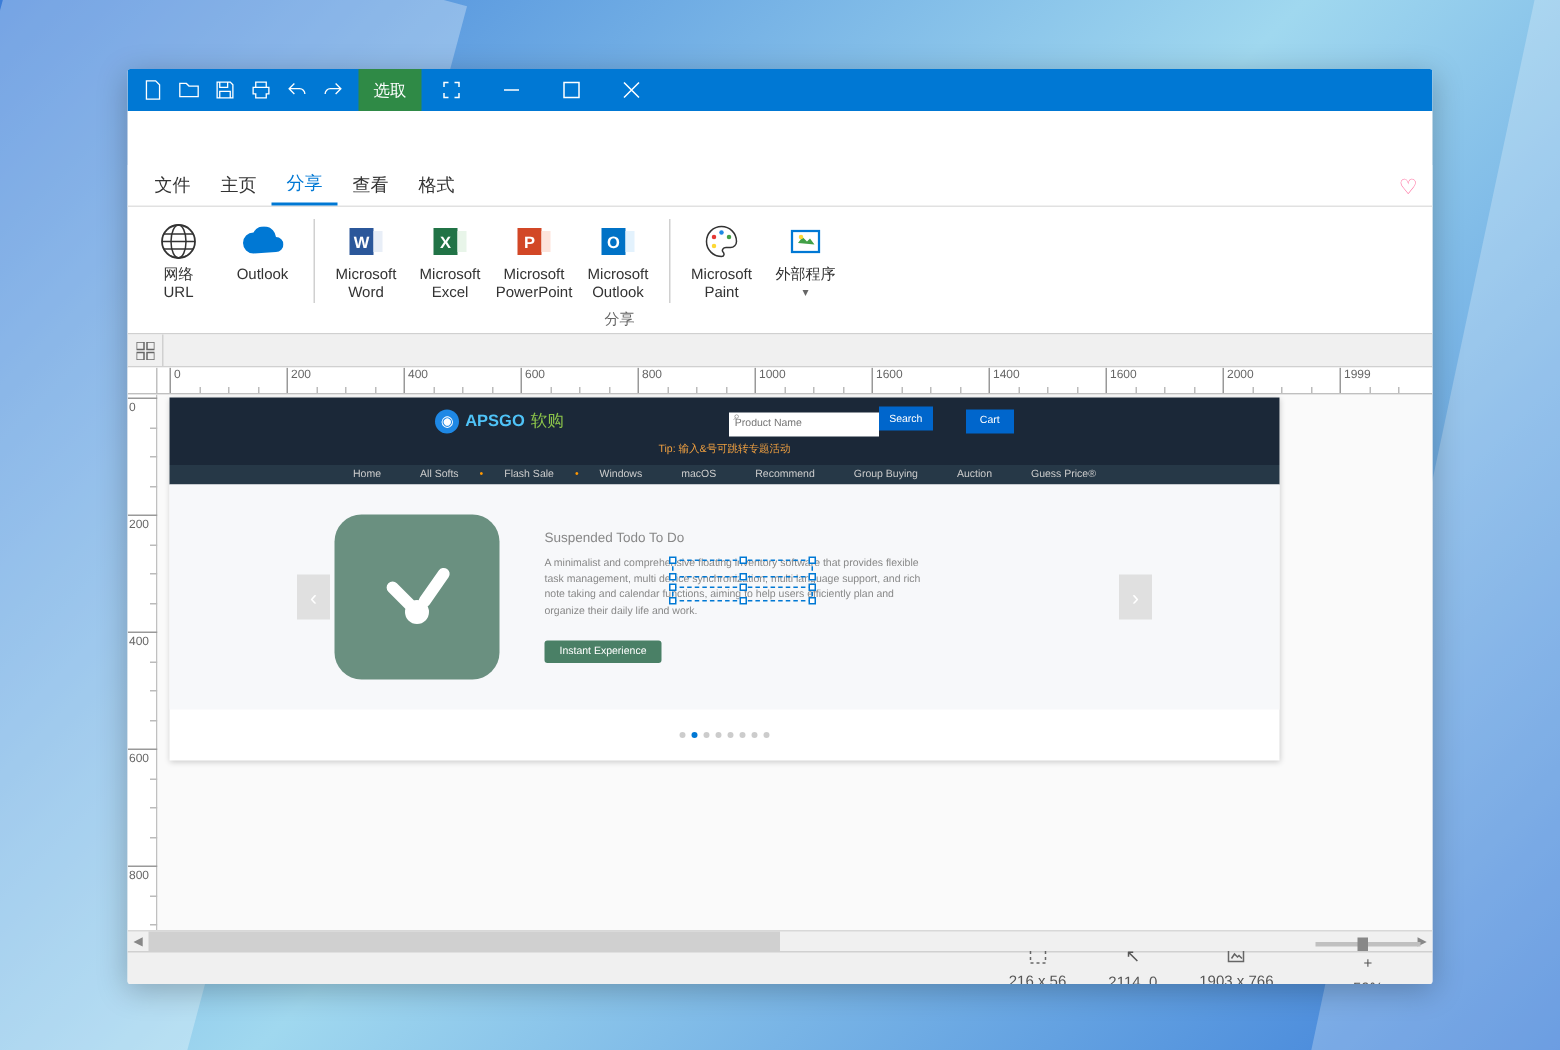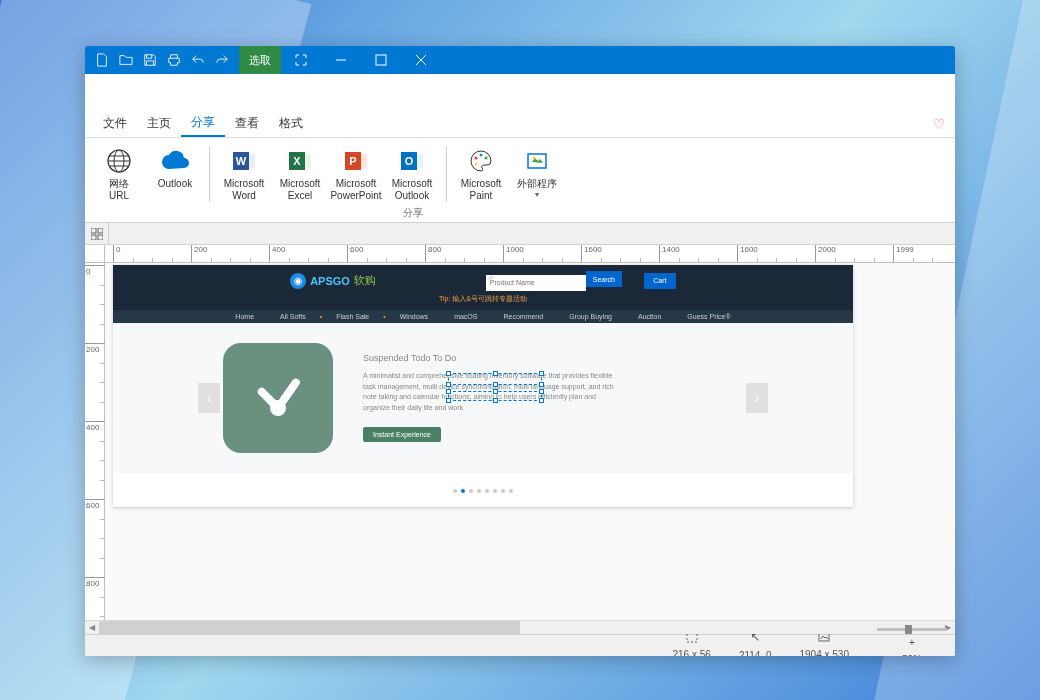--- a/index.html
+++ b/index.html
@@ -433,21 +433,21 @@
       </div>
     <div class="sgrp">
         <span style="font-size:12px">↖</span>
         <span>2114, 0</span>
       </div>
     <div class="sgrp">
         <svg width="12" height="12">
           <rect x="1" y="2" width="10" height="8" fill="none" stroke="#666"></rect>
           <path d="M3 8l2-3 2 2 1-1 2 2" fill="none" stroke="#666"></path>
         </svg>
-        <span>1904 x 530</span>
+        <span>1903 x 766</span>
       </div>
     <div class="sgrp">
       <span style="cursor:pointer">−</span>
       <div class="zoom-slider">
           <div class="zoom-thumb"></div>
         </div>
       <span style="cursor:pointer">+</span>
       <span style="width:34px;text-align:center">50%</span>
       <span style="font-size:8px;color:#666">▾</span>
     </div>

